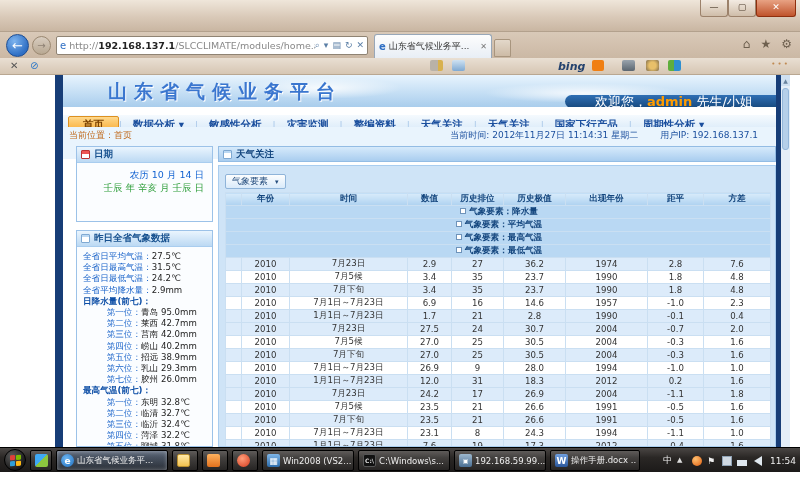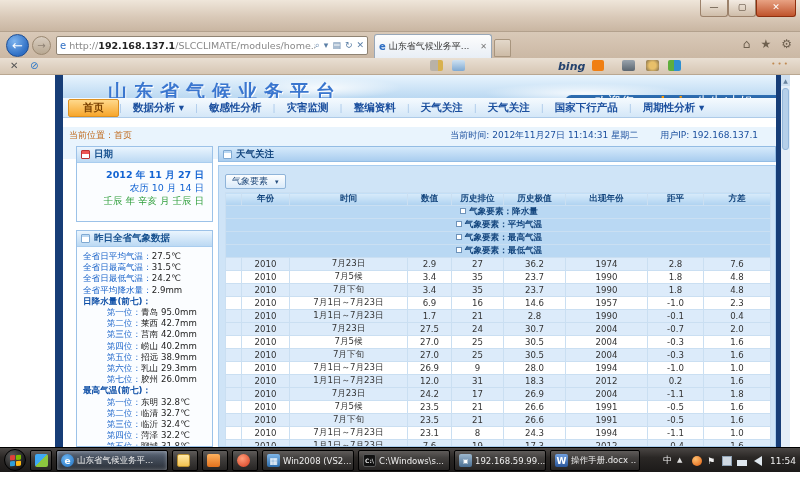--- a/index.html
+++ b/index.html
@@ -54,21 +54,21 @@
 
   .banner { position:absolute; top:75px; left:63px; width:713px; height:32px;
     background:linear-gradient(180deg,#e8f4fd 0%,#c2ddf4 60%,#a9cdec 100%); overflow:hidden; }
   .banner .cloud { position:absolute; background:radial-gradient(ellipse at center,rgba(255,255,255,.85),rgba(255,255,255,0) 70%); }
   .pgtitle { position:absolute; top:4px; left:45px; font-size:19px; font-weight:bold; letter-spacing:7px;
     color:#3a76cf; text-shadow:1px 1px 0 #fff; }
   .welcome { position:absolute; top:20px; left:502px; width:211px; height:13px; background:linear-gradient(180deg,#2f6fb4,#17497e);
     border-radius:7px 0 0 7px; color:#fff; font-size:13px; line-height:13px; padding-left:30px; white-space:nowrap; }
   .welcome b { color:#ff9c00; font-weight:bold; }
 
-  .menubar { position:absolute; top:98px; left:63px; width:713px; height:20px;
+  .menubar { position:absolute; top:115px; left:63px; width:713px; height:20px;
     background:linear-gradient(180deg,#f5fafe,#d4e7f8); border-bottom:1px solid #aecbe8;
     display:flex; align-items:center; padding-left:5px; font-size:10.5px; }
   .menu-item { color:#1b4f9e; font-weight:bold; padding:0 11px; white-space:nowrap; cursor:pointer; }
   .menu-item.active { background:linear-gradient(180deg,#ffd98c,#f7a62c); border:1px solid #dd9020;
     border-radius:2px; color:#7c4303; padding:1px 14px; }
   .menu-sep { color:#a6c6e8; font-size:9px; }
 
   .statusrow { position:absolute; top:127px; left:63px; width:713px; height:32px; background:#e9f4fd;
     font-size:9px; line-height:16px; }
   .crumb { position:absolute; left:6px; color:#c06a1e; }
@@ -235,21 +235,20 @@
       <span>用户IP: 192.168.137.1</span>
     </span>
   </div>
 
   <div class="panel panel-cal">
     <div class="panel-hd">
       <span class="p-ico ico-cal"></span>
       <span>日期</span>
     </div>
     <div class="cal-body">
-      <div class="cal-date">2012 年 11 月 27 日</div>
       <div class="cal-lunar">农历 10 月 14 日</div>
       <div class="cal-ganzhi">壬辰 年 辛亥 月 壬辰 日</div>
     </div>
   </div>
 
   <div class="panel panel-wx">
     <div class="panel-hd">
       <span class="p-ico ico-doc"></span>
       <span>昨日全省气象数据</span>
     </div>

